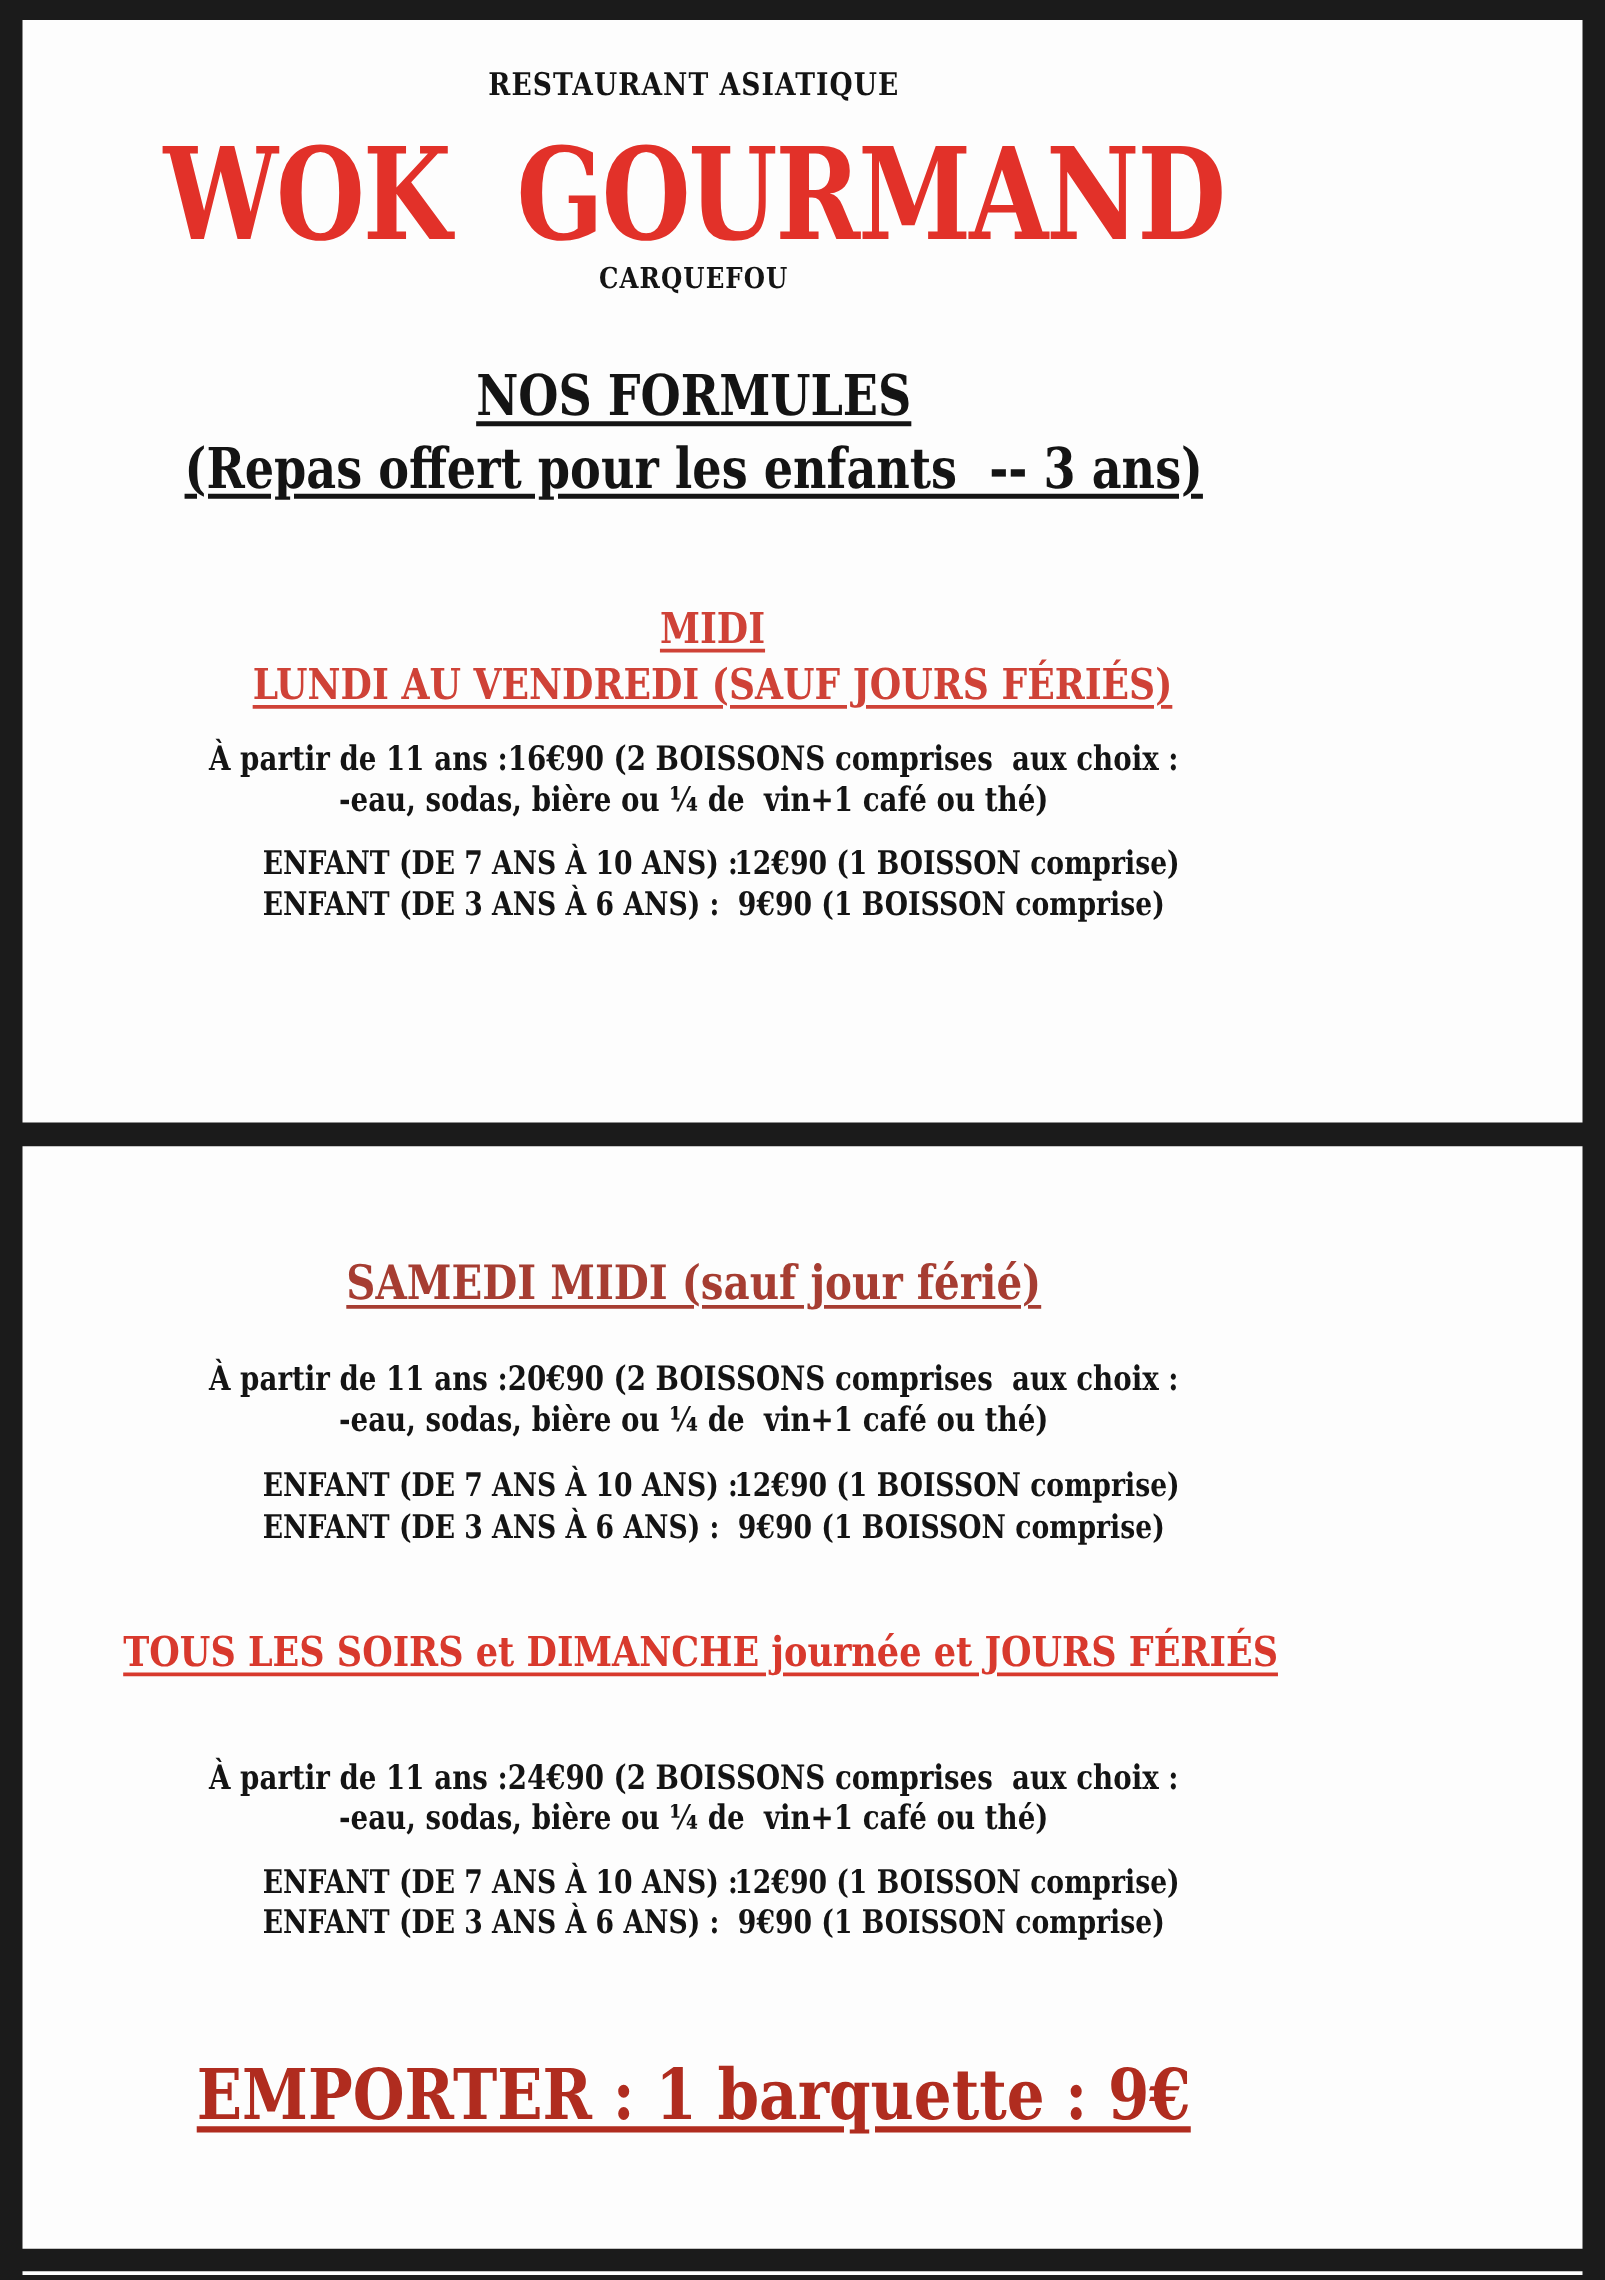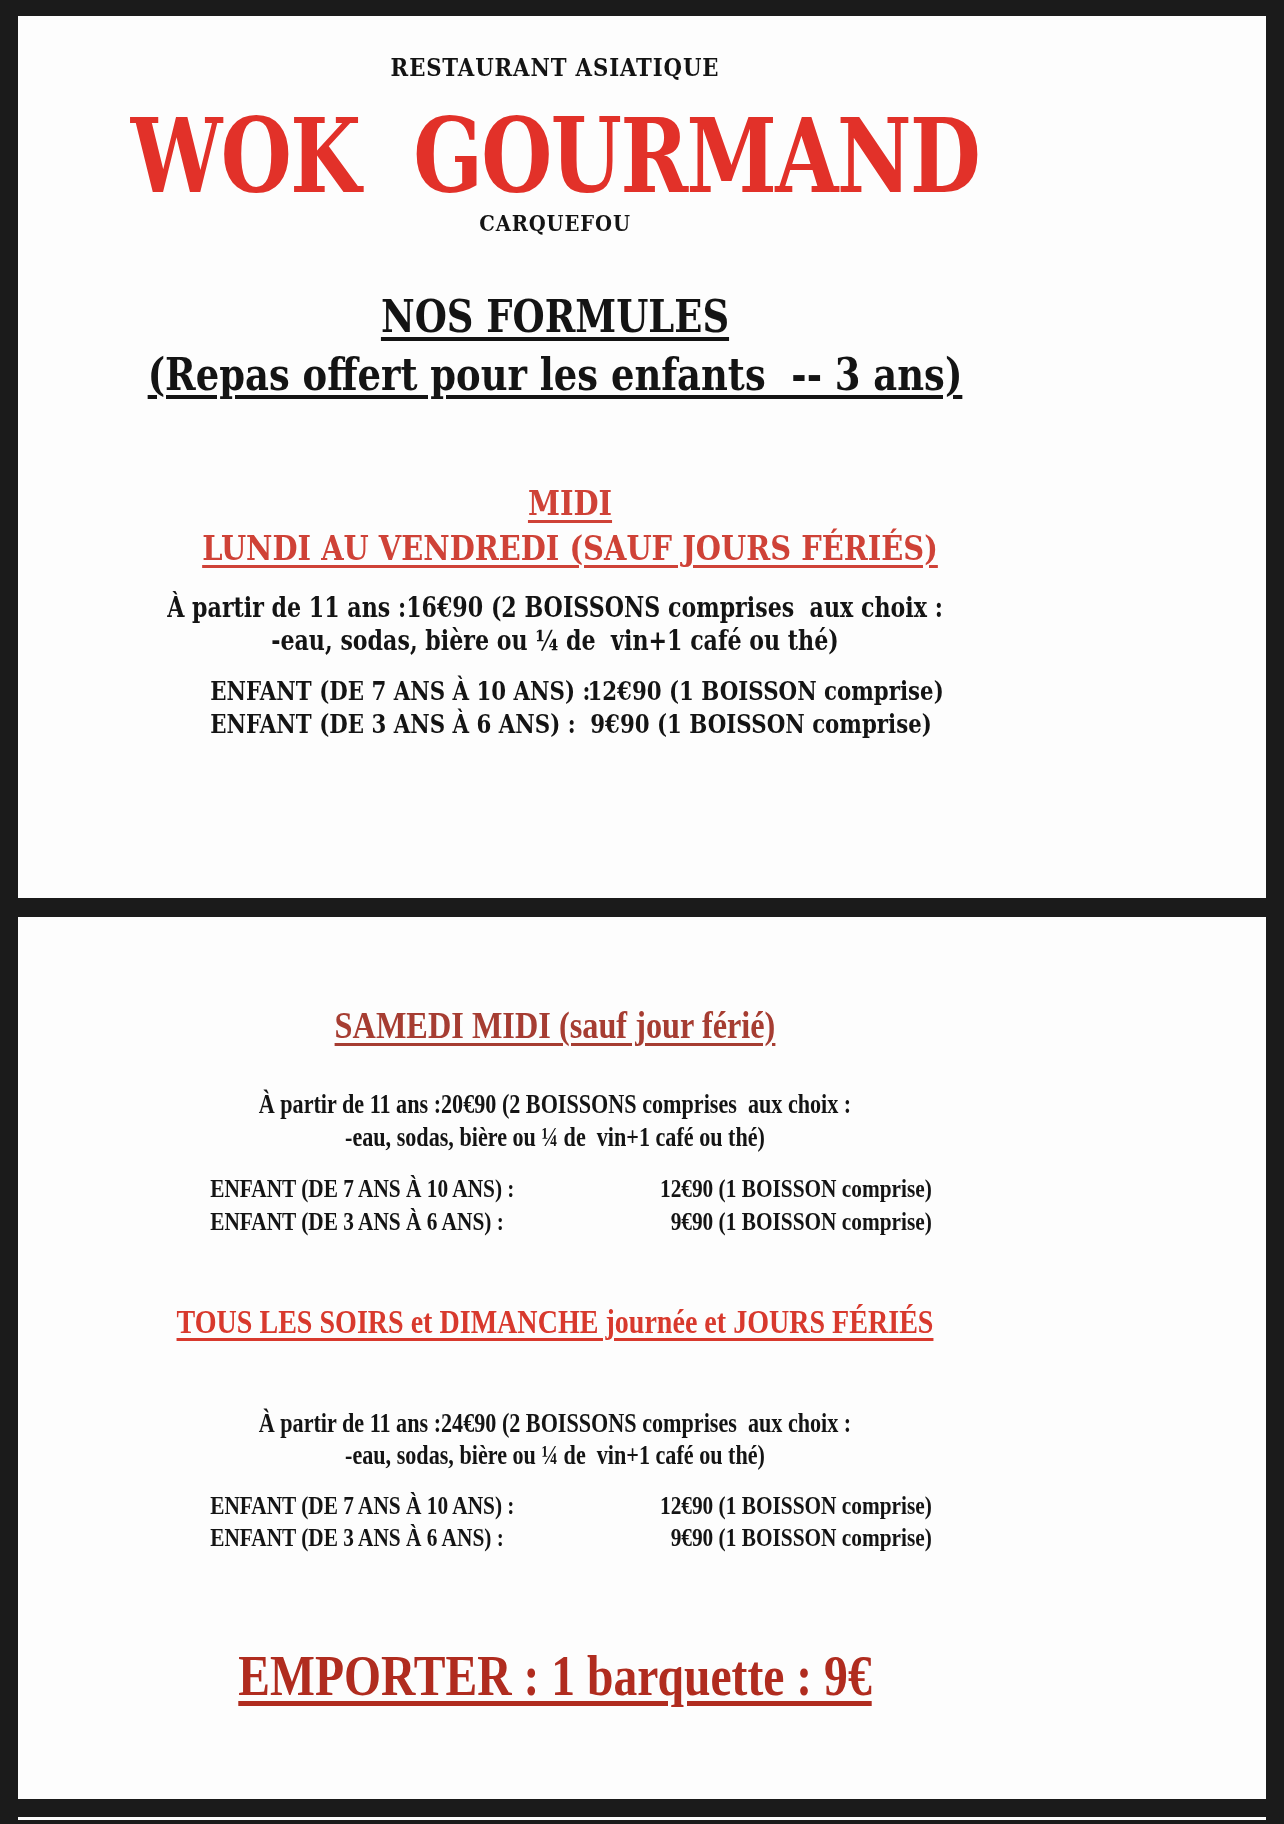--- a/index.html
+++ b/index.html
@@ -15,21 +15,21 @@
     font-weight: bold;
     color: var(--ink, #141414);
   }
   .panel {
     background: var(--panel-bg, #fff);
     width: 1248px;
     padding-right: 174px; 
     overflow: hidden;
   }
   .panel-1 { height: 882px; margin-bottom: 19px; padding-top: 38px; }
-  .panel-2 { height: 882px; margin-bottom: 18px; font-family: Liberation Serif, serif; }
+  .panel-2 { height: 882px; margin-bottom: 18px; }
   .panel-3 { height: 7px; }
 
   .line { text-align: center; white-space: pre; }
 
   .cond82 { transform: scaleX(0.82); transform-origin: 50% 50%; }
   .cond85 { transform: scaleX(0.85); transform-origin: 50% 50%; }
 
   .subtitle { font-size: 25px; line-height: 1.1; letter-spacing: 1px; }
   .brand {
     font-size: 102px;

